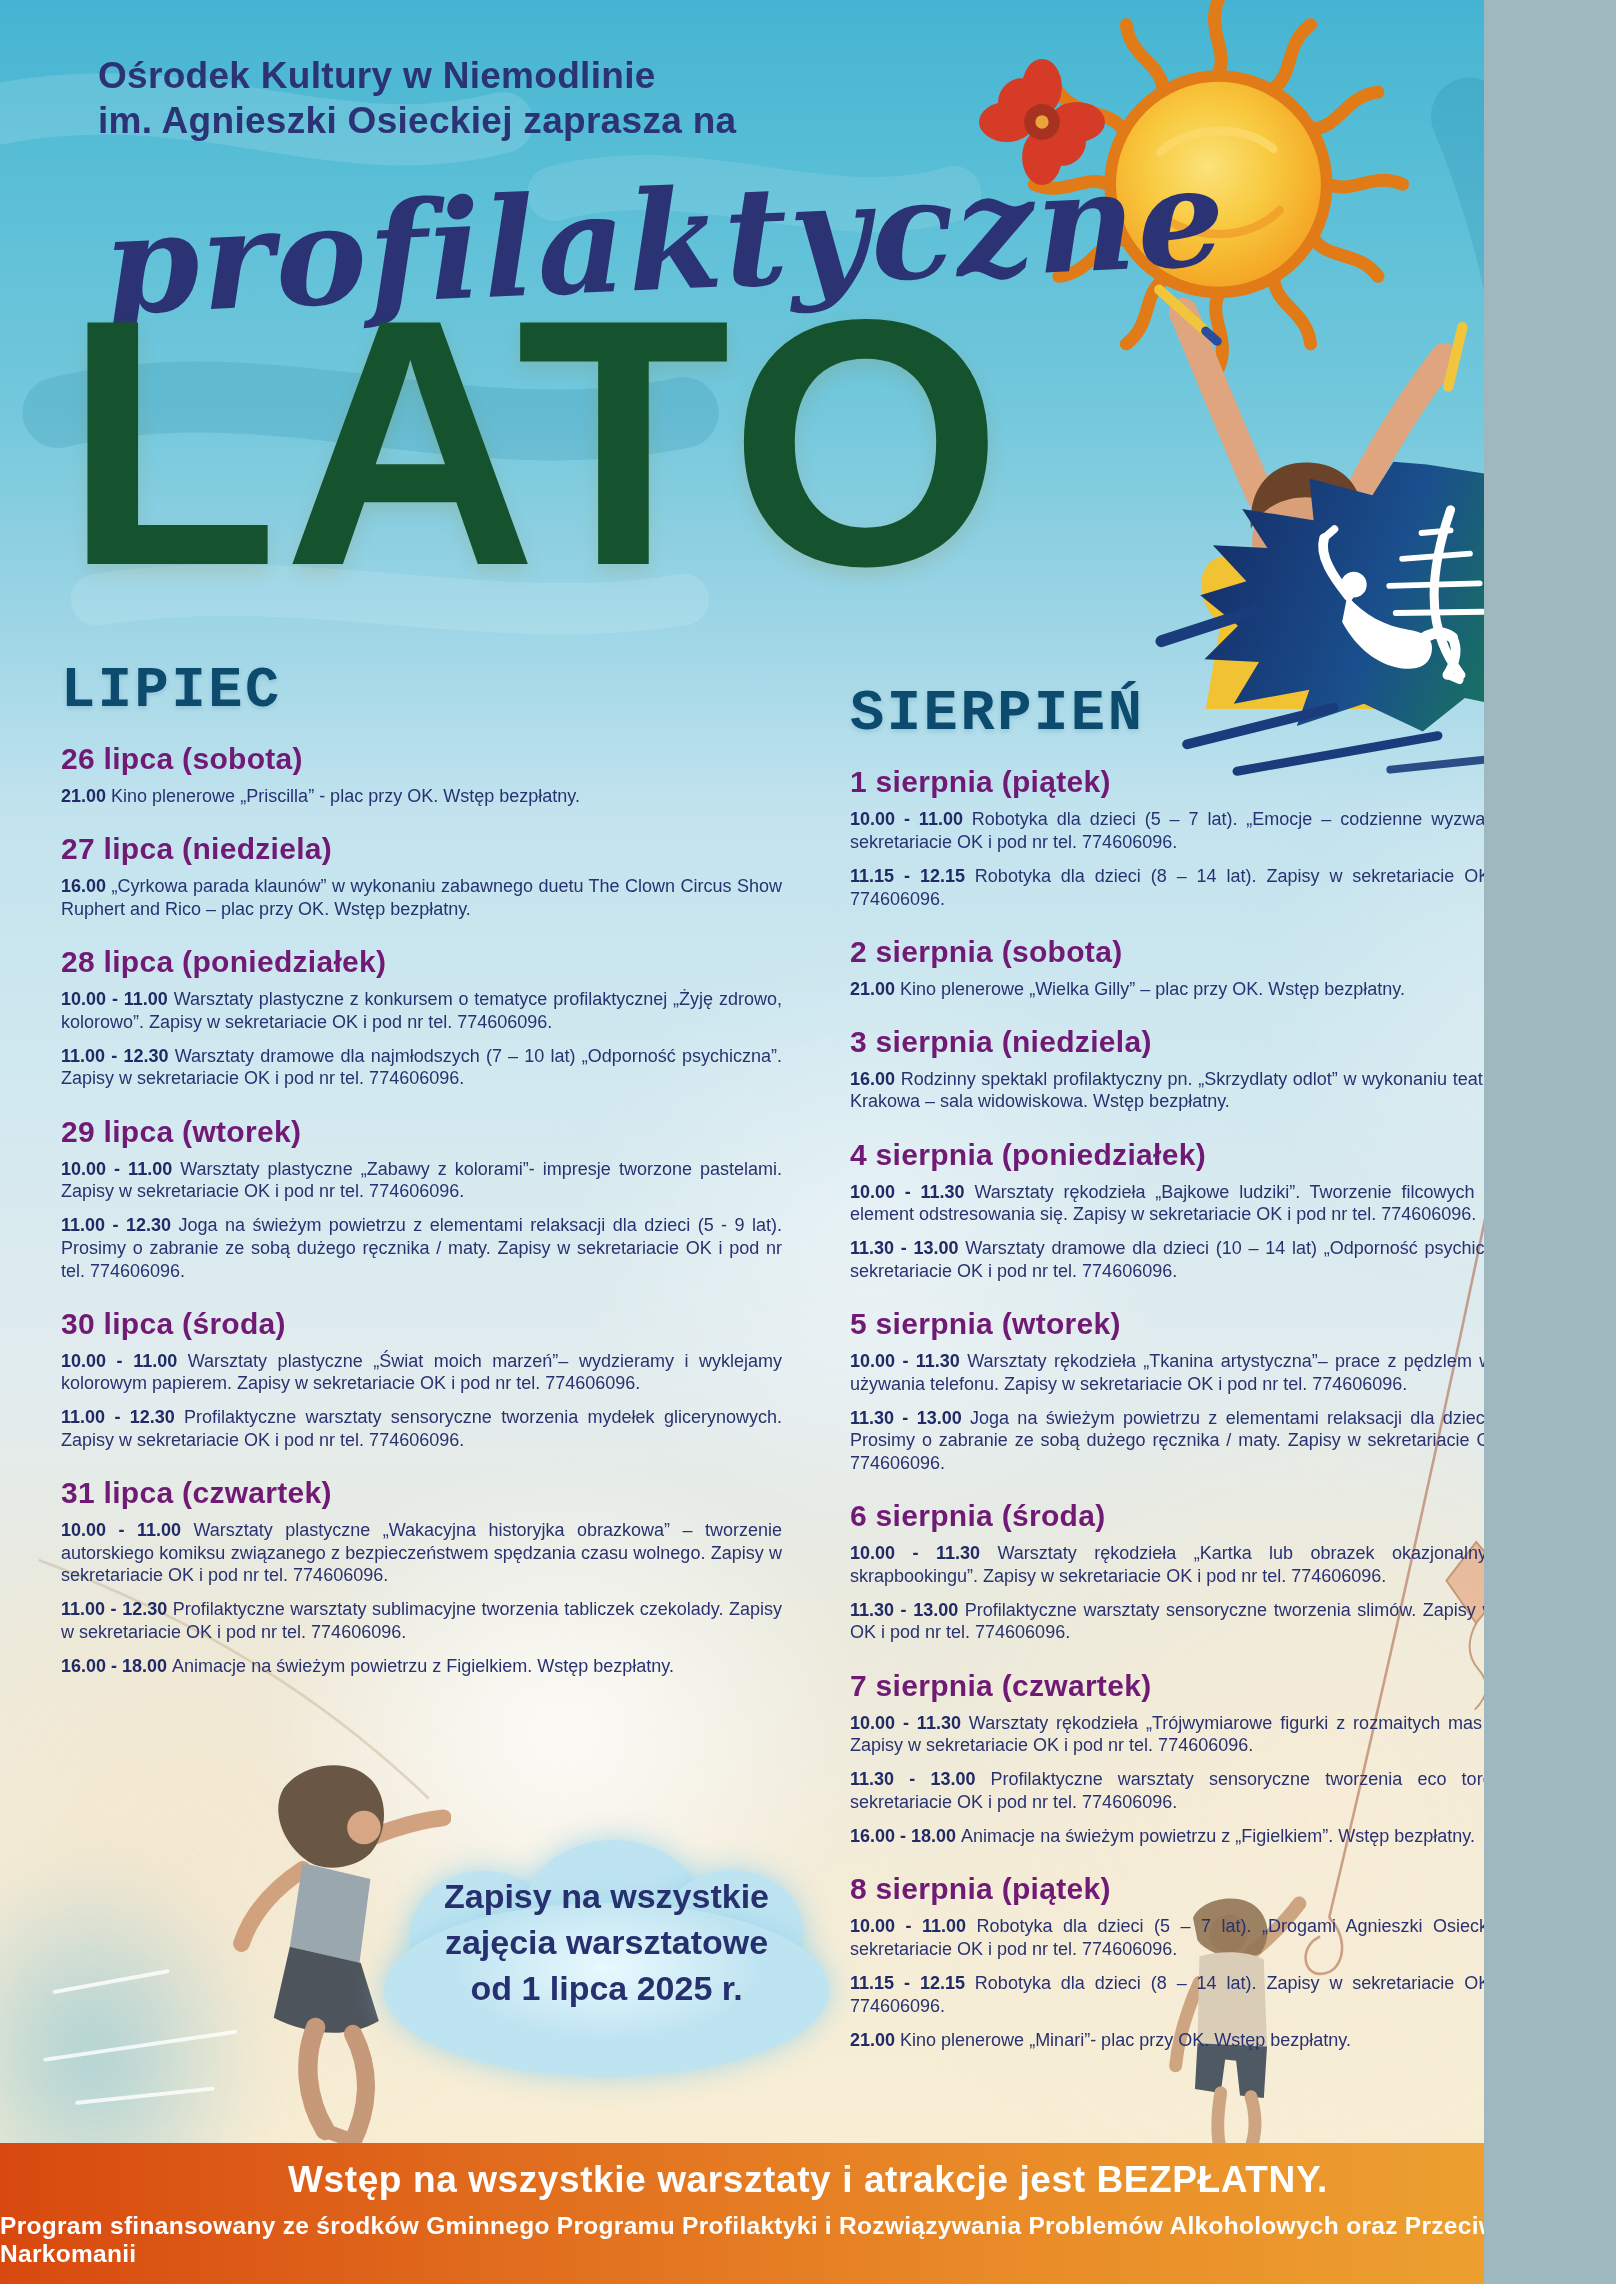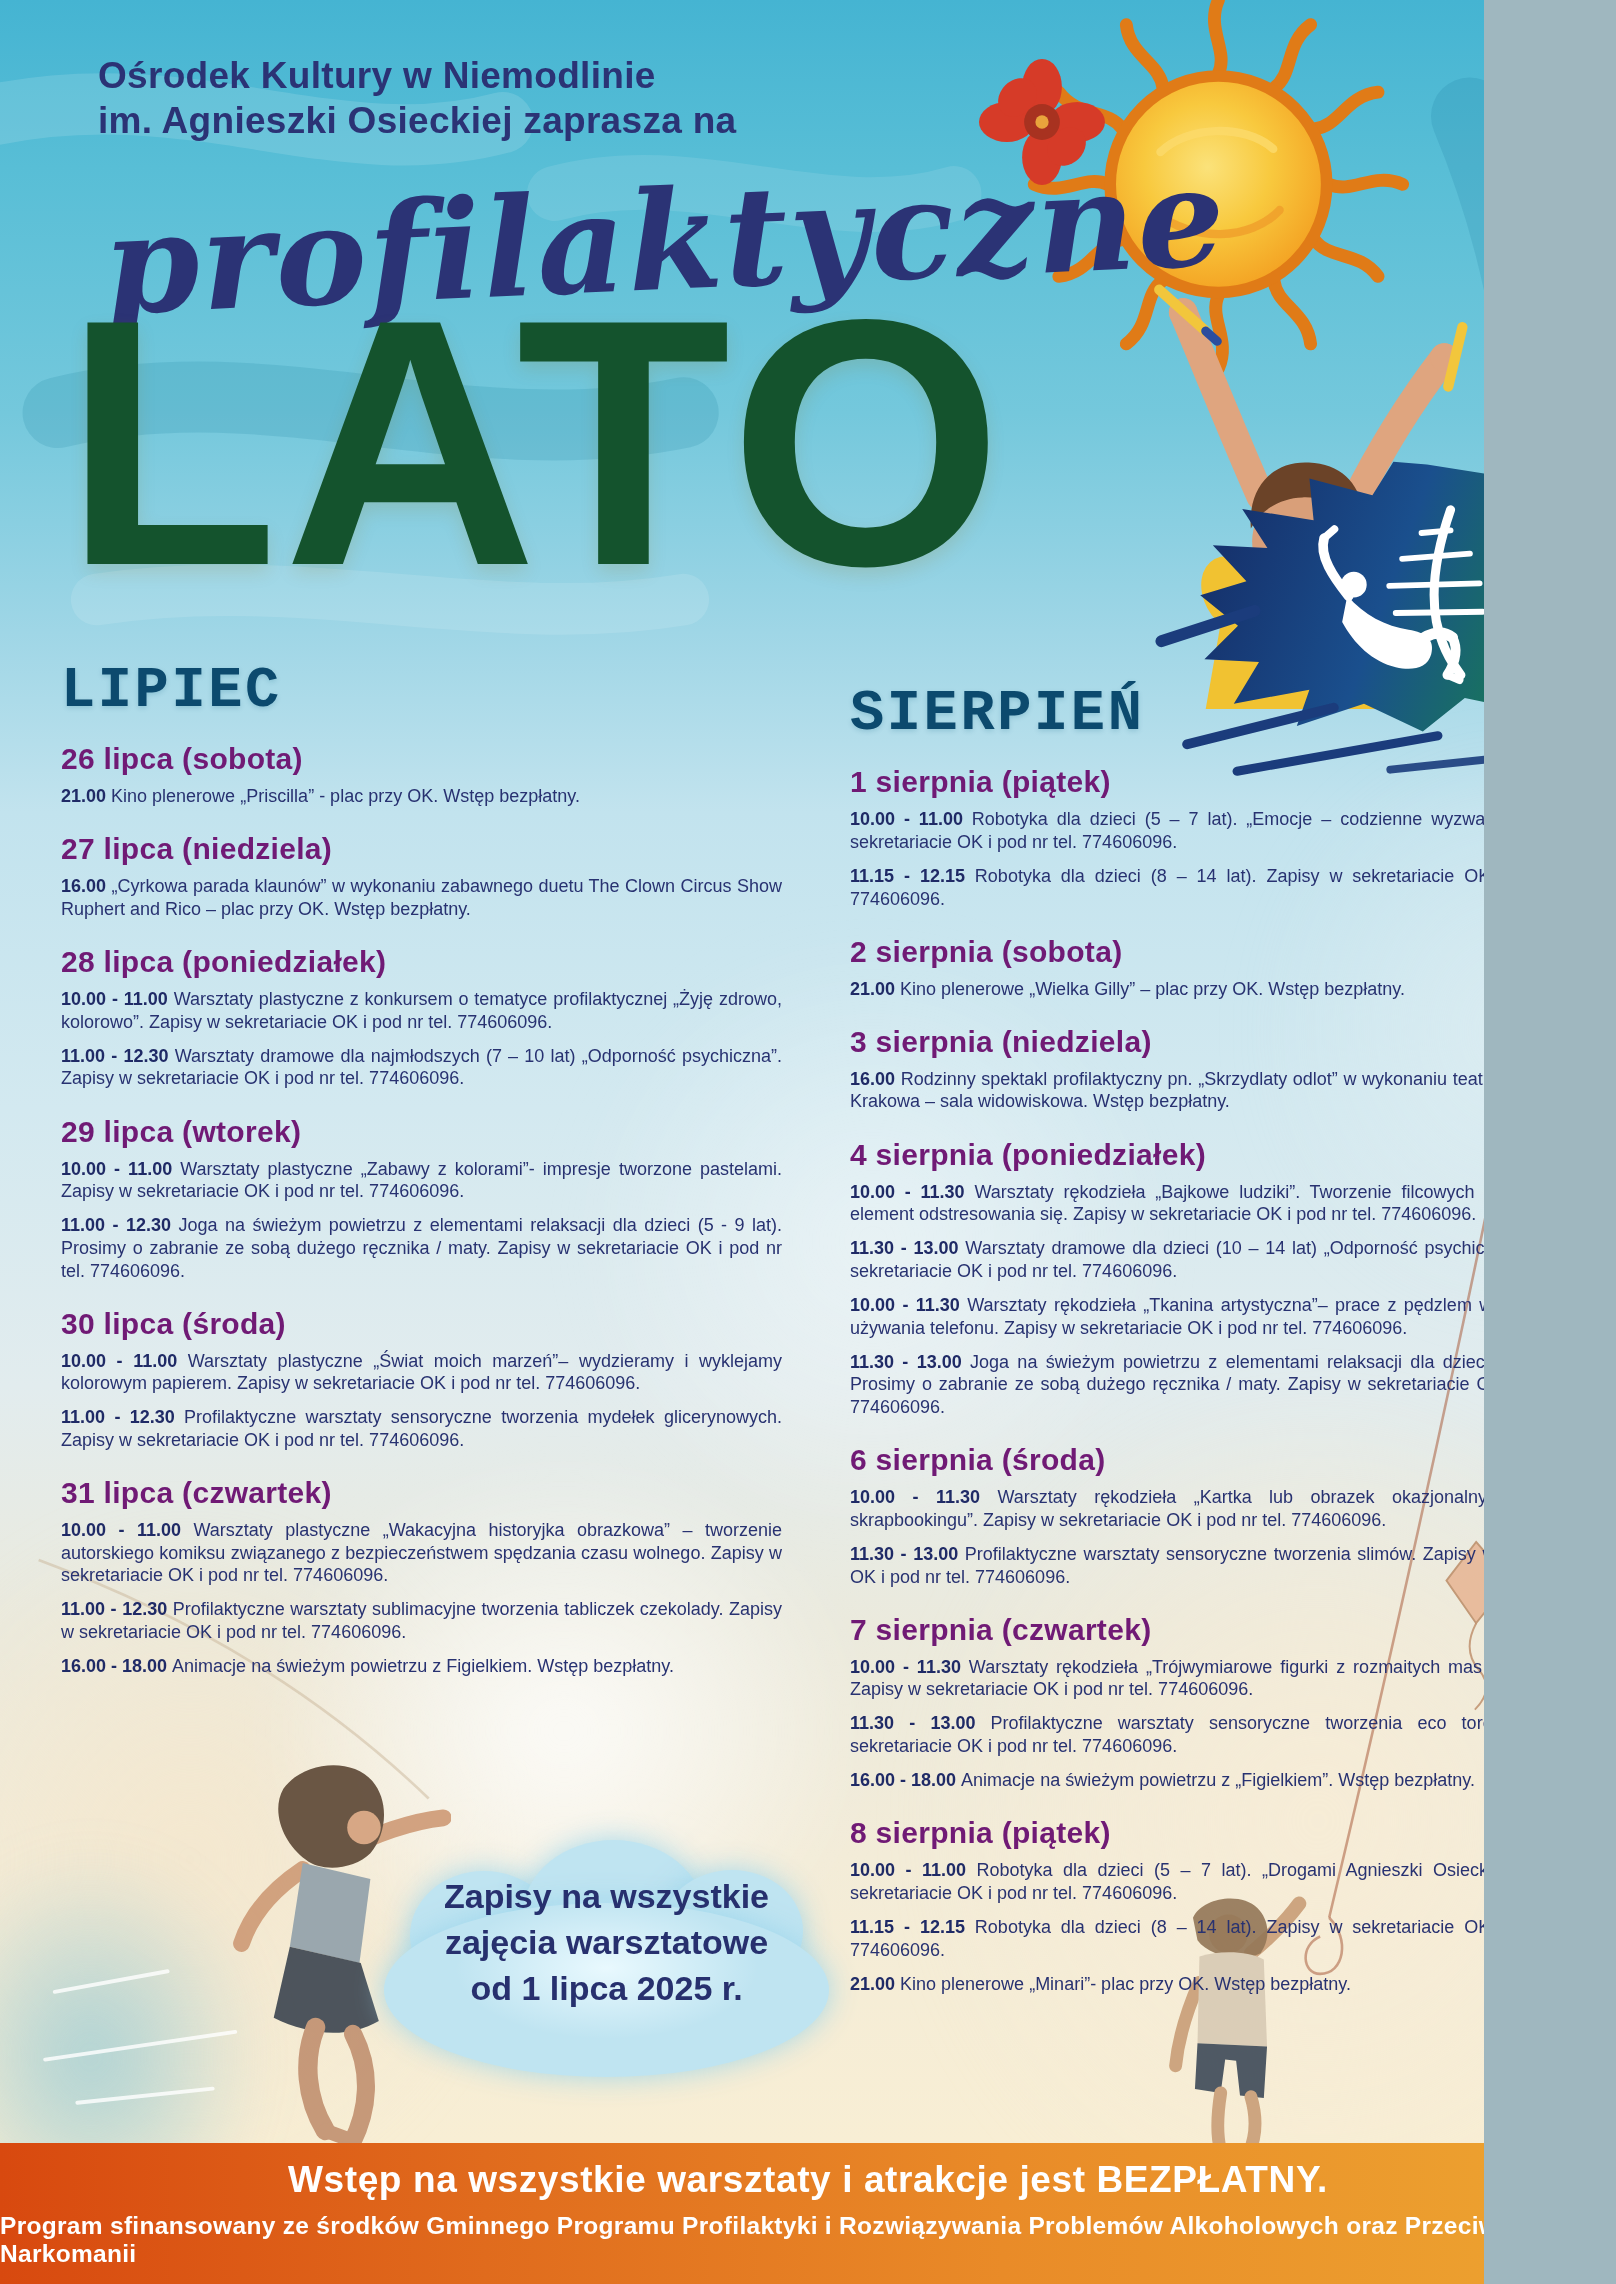--- a/index.html
+++ b/index.html
@@ -281,20 +281,21 @@
   <div class="day">
     <h3>4 sierpnia (poniedziałek)</h3>
     <div>
   <p class="event"><b class="time">10.00 - 11.30 </b><span>Warsztaty rękodzieła „Bajkowe ludziki”. Tworzenie filcowych maskotek jako element odstresowania się. Zapisy w sekretariacie OK  i pod nr tel. 774606096.</span></p>
 
   <p class="event"><b class="time">11.30 - 13.00 </b><span>Warsztaty dramowe dla dzieci (10 – 14 lat) „Odporność psychiczna”. Zapisy w sekretariacie OK i pod nr tel. 774606096.</span></p>
 </div>
   </div>
 
   <div class="day">
+    <h3>5 sierpnia (wtorek)</h3>
     <div>
   <p class="event"><b class="time">10.00 - 11.30 </b><span>Warsztaty rękodzieła „Tkanina artystyczna”– prace z pędzlem w ręku zamiast używania telefonu. Zapisy w sekretariacie OK i pod nr tel. 774606096.</span></p>
 
   <p class="event"><b class="time">11.30 - 13.00 </b><span>Joga na świeżym powietrzu z elementami relaksacji dla dzieci (10 - 13 lat). Prosimy o zabranie ze sobą dużego ręcznika / maty.  Zapisy w sekretariacie OK i pod nr tel. 774606096.</span></p>
 </div>
   </div>
 
   <div class="day">
     <h3>6 sierpnia (środa)</h3>
     <div>

